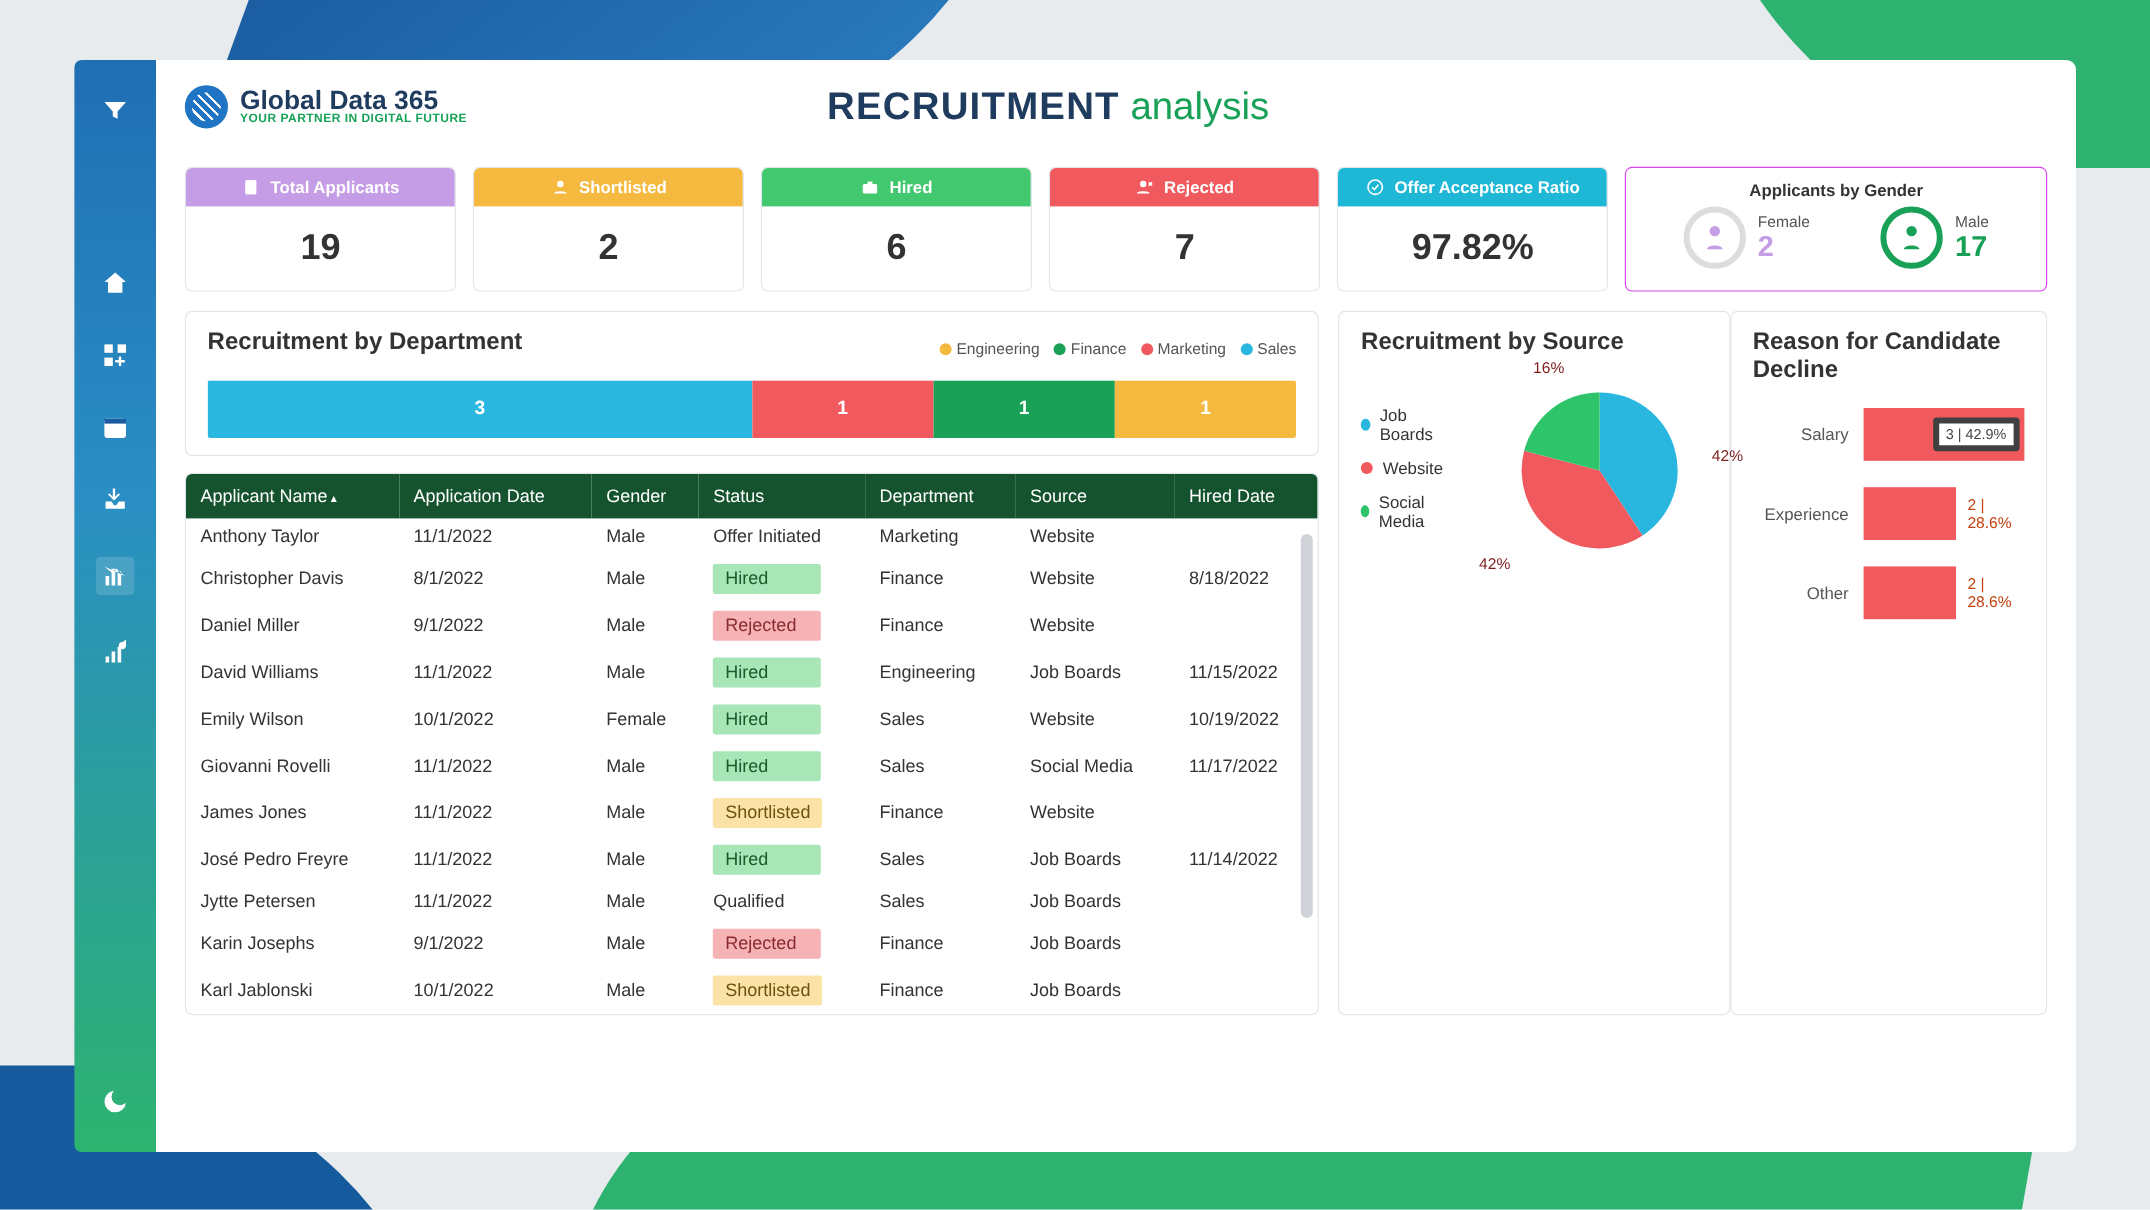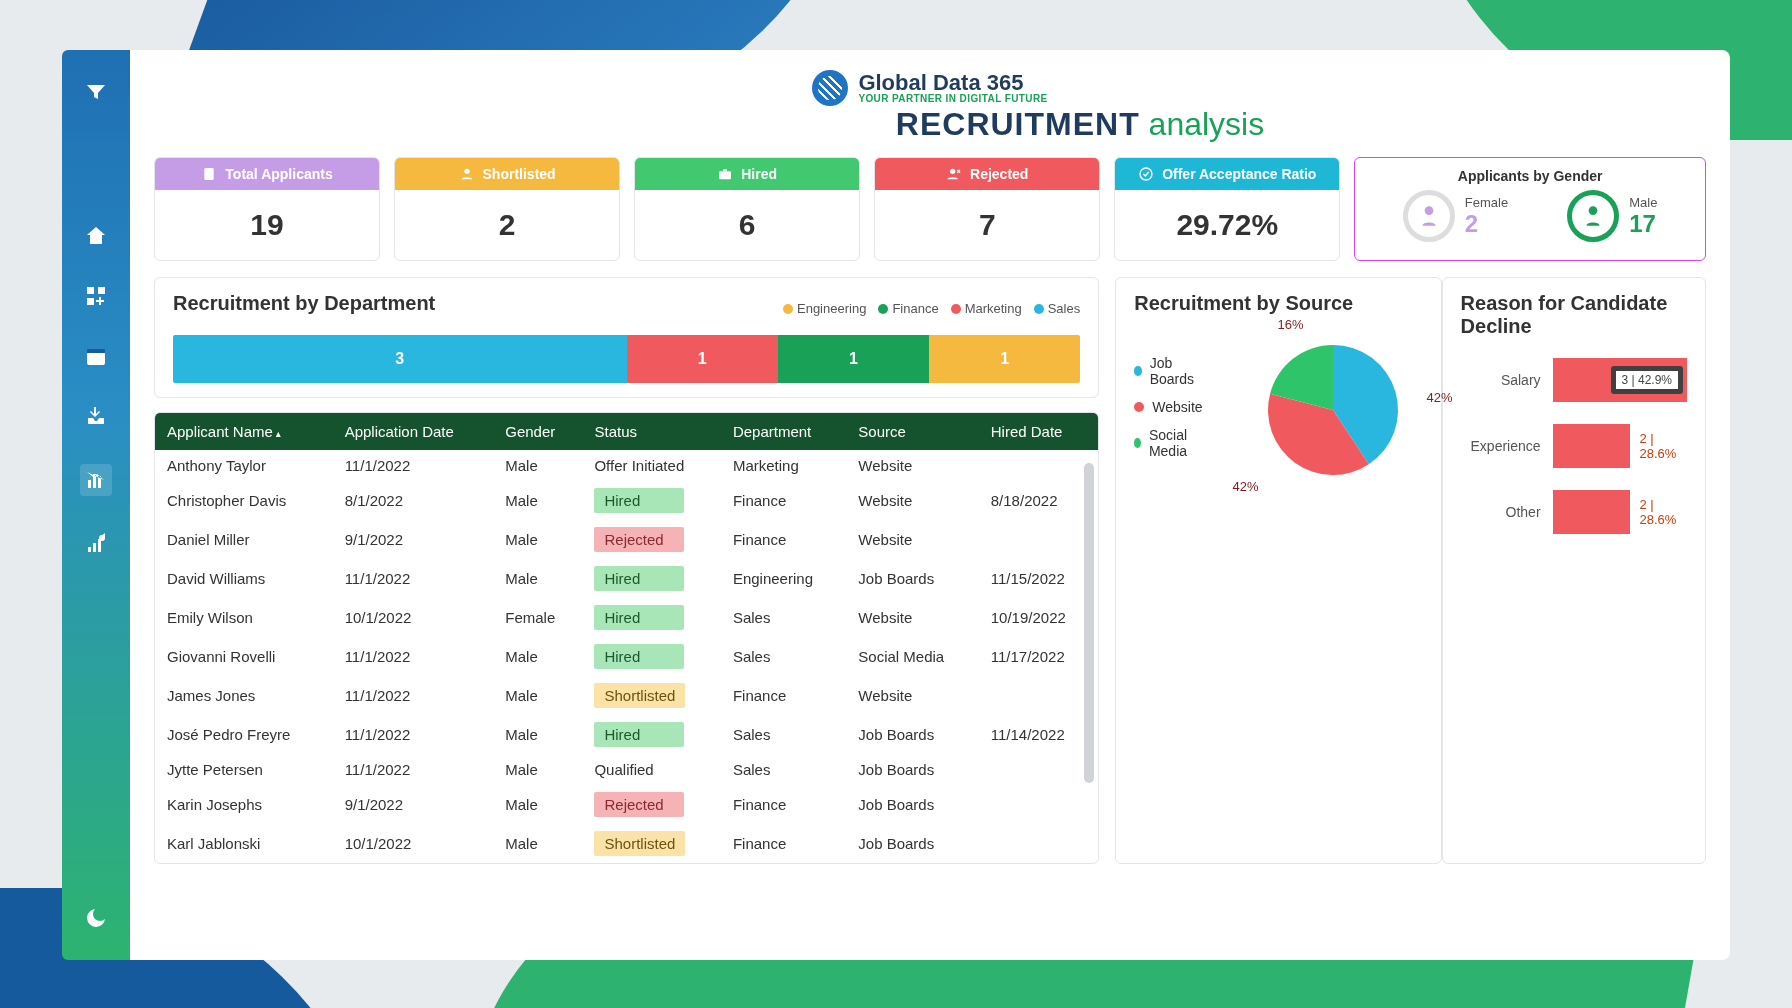--- a/index.html
+++ b/index.html
@@ -16,21 +16,21 @@
 .sidebar .top-icon { color: #fff; margin-bottom: 120px; }
 .sidebar .nav { display: flex; flex-direction: column; gap: 36px; align-items: center; }
 .sidebar .icon { width: 24px; height: 24px; color: #fff; display: flex; align-items: center; justify-content: center; cursor: pointer; }
 .sidebar .icon.active { background: rgba(255,255,255,0.15); border-radius: 4px; padding: 4px; width: 32px; height: 32px; }
 .sidebar .bottom-icon { margin-top: auto; margin-bottom: 30px; color: #fff; }
 
 
 .main { position: absolute; left: 130px; top: 50px; width: 1600px; height: 910px; background: #fff; border-radius: 0 8px 8px 0; z-index: 2; padding: 20px 24px; overflow: hidden; }
 
 
-.header { display: flex; align-items: center; margin-bottom: 14px; flex-direction: column; }
+.header { display: flex; align-items: center; margin-bottom: 32px; }
 .logo-block { display: flex; align-items: center; gap: 10px; }
 .logo-circle { width: 36px; height: 36px; background: #1f75c4; border-radius: 50%; position: relative; }
 .logo-circle::before { content: ''; position: absolute; inset: 6px; background: repeating-linear-gradient(45deg, #fff 0 2px, transparent 2px 6px); border-radius: 50%; }
 .logo-text { display: flex; flex-direction: column; line-height: 1.05; }
 .logo-text .t1 { font-size: 22px; font-weight: 700; color: #1f3b5e; }
 .logo-text .t2 { font-size: 10px; font-weight: 600; color: #18a157; letter-spacing: 0.4px; }
 .page-title { margin-left: 300px; font-size: 32px; font-weight: 700; }
 .page-title .p1 { color: #1f3b5e; letter-spacing: 1px; }
 .page-title .p2 { color: #18a157; font-weight: 400; }
 
@@ -226,21 +226,21 @@
       <div class="kpi-val">7</div>
     </div>
     <div class="kpi teal">
       <div class="kpi-head">
           <svg class="kicon" viewBox="0 0 24 24" fill="#fff">
             <circle cx="12" cy="12" r="9" fill="none" stroke="#fff" stroke-width="2"></circle>
             <path d="M8 12l3 3 5-6" stroke="#fff" stroke-width="2" fill="none"></path>
           </svg>
           <span>Offer Acceptance Ratio</span>
         </div>
-      <div class="kpi-val">29.72%</div>
+      <div class="kpi-val">97.82%</div>
     </div>
     <div class="kpi-gender">
       <div class="title">Applicants by Gender</div>
       <div class="gender-body">
         <div class="g-item">
           <div class="ring female">
               <svg viewBox="0 0 24 24" fill="#c59de6">
                 <circle cx="12" cy="7" r="4"></circle>
                 <path d="M6 21c0-4 12-4 12 0z"></path>
               </svg>

